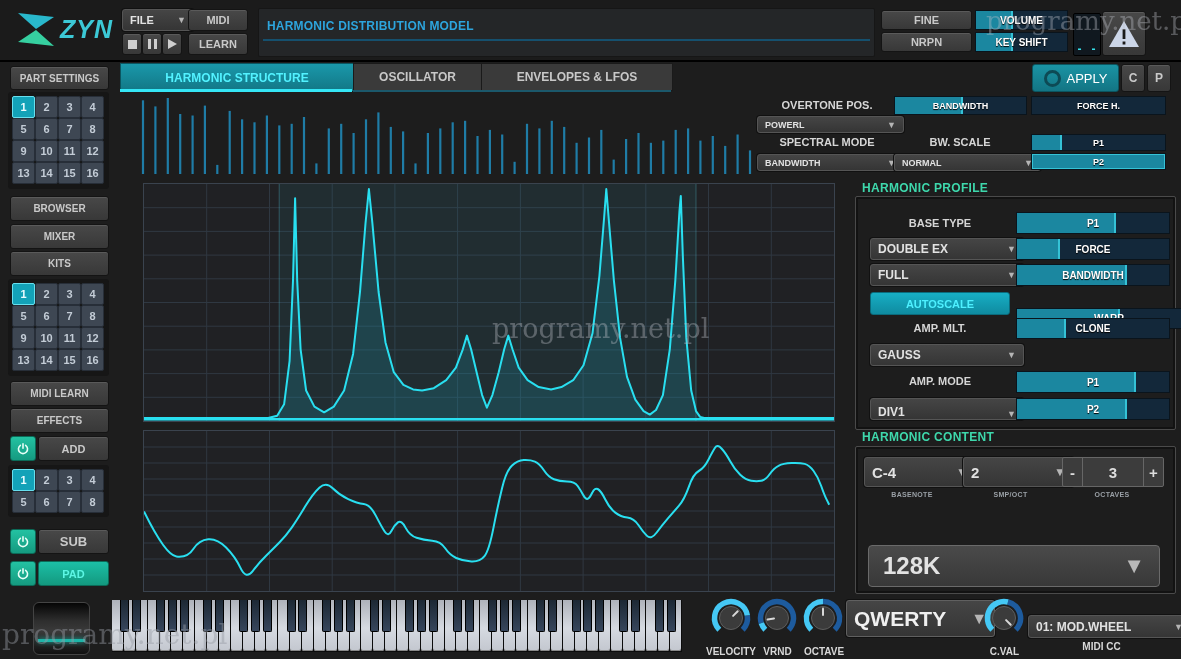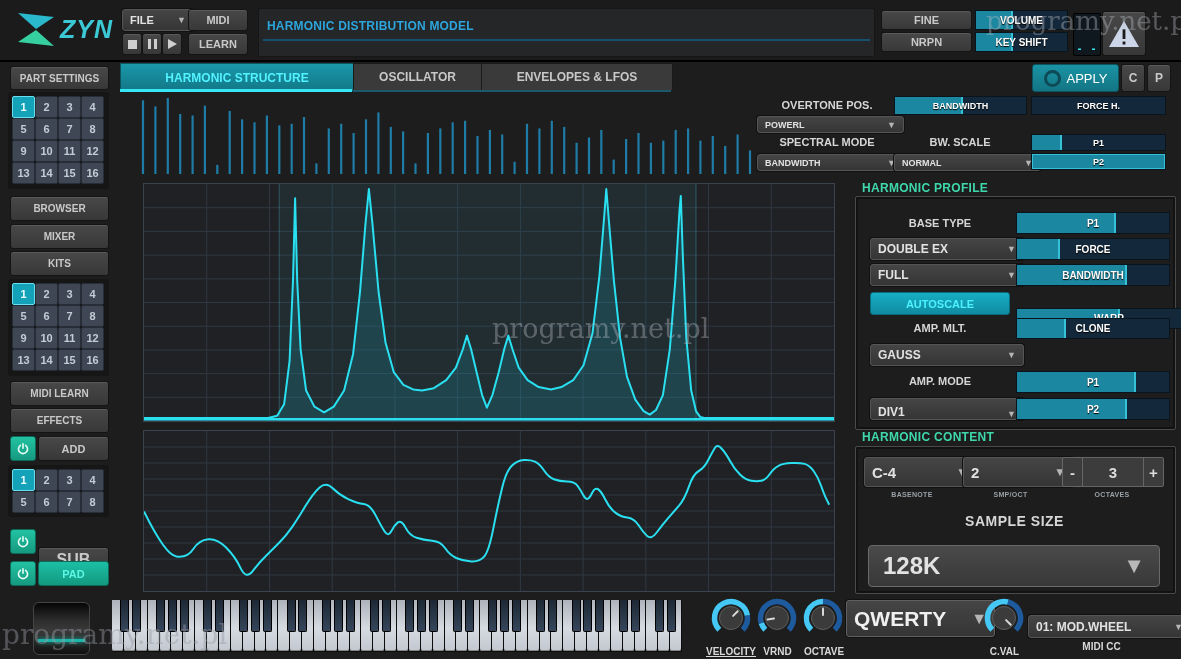--- a/index.html
+++ b/index.html
@@ -173,21 +173,21 @@
       <div class="cell" style="left: 46px; top: 22px; width: 21px; height: 20px;">7</div>
       <div class="cell" style="left: 69px; top: 22px; width: 21px; height: 20px;">8</div>
     </div>
 
   <div class="pwr" style="left:10px;top:529px;width:24px;height:23px;">
     <svg width="14" height="14" viewBox="0 0 16 16">
         <path d="M8 2v5" stroke="#eafff8" stroke-width="1.8" fill="none" stroke-linecap="round"></path>
         <path d="M5 3.8a5.2 5.2 0 1 0 6 0" stroke="#eafff8" stroke-width="1.8" fill="none" stroke-linecap="round"></path>
       </svg>
   </div>
-  <div class="btn" style="left:38px;top:547px;width:69px;height:23px;font-size:16px;">SUB</div>
+  <div class="btn" style="left:38px;top:529px;width:69px;height:23px;font-size:13px;">SUB</div>
 
   <div class="pwr" style="left:10px;top:561px;width:24px;height:23px;">
     <svg width="14" height="14" viewBox="0 0 16 16">
         <path d="M8 2v5" stroke="#eafff8" stroke-width="1.8" fill="none" stroke-linecap="round"></path>
         <path d="M5 3.8a5.2 5.2 0 1 0 6 0" stroke="#eafff8" stroke-width="1.8" fill="none" stroke-linecap="round"></path>
       </svg>
   </div>
   <div class="abs" style="left:38px;top:561px;width:69px;height:23px;background:linear-gradient(#1cbfa6,#13997f);border:1px solid #0b6b58;border-radius:3px;color:#5cf6e4;font-weight:bold;font-size:11px;display:flex;align-items:center;justify-content:center;">PAD</div>
 
   <svg class="abs" id="bars-svg" style="left:140px;top:95px;" width="615" height="80">
@@ -396,21 +396,20 @@
   </div>
   <div class="sublab" style="left:963px;top:491px;width:95px;">SMP/OCT</div>
 
   <div class="abs" style="left:1062px;top:457px;width:100px;height:28px;background:#3c3c3c;border:1px solid #666;border-radius:2px;display:flex;">
     <div style="width:19px;border-right:1px solid #666;display:flex;align-items:center;justify-content:center;color:#ddd;font-weight:bold;font-size:15px;">-</div>
     <div style="flex:1;display:flex;align-items:center;justify-content:center;color:#ddd;font-weight:bold;font-size:15px;">3</div>
     <div style="width:19px;border-left:1px solid #666;display:flex;align-items:center;justify-content:center;color:#ddd;font-weight:bold;font-size:15px;">+</div>
   </div>
   <div class="sublab" style="left:1062px;top:491px;width:100px;">OCTAVES</div>
 
-  <div class="label" style="left:855px;top:513px;width:319px;font-size:14px;letter-spacing:.5px;">SAMPLE SIZE</div>
   <div class="abs" style="left:868px;top:545px;width:292px;height:42px;background:linear-gradient(#4a4a4a,#383838);border:1px solid #6a6a6a;border-radius:4px;display:flex;align-items:center;justify-content:space-between;padding:0 14px;box-sizing:border-box;">
     <span style="color:#e2e2e2;font-weight:bold;font-size:24px;">128K</span>
     <span class="arr" style="font-size:22px;color:#b9b9b9;">▼</span>
   </div>
 
   <div class="abs" style="left:33px;top:602px;width:55px;height:51px;background:linear-gradient(180deg,#050505,#2e2e2e 35%,#3a3a3a 55%,#101010);border:1px solid #444;border-radius:6px;">
     <div style="position:absolute;left:4px;right:4px;top:36px;height:3px;background:#1db5a8;box-shadow:0 0 5px #1db5a8;"></div>
   </div>
 
   <div class="abs" id="kbd" style="left:112px;top:600px;width:570px;height:52px;background:#0c0c0c;">
@@ -509,21 +508,21 @@
       <path d="M10.3 33.7 A16.5 16.5 0 0 1 6.3 27.1" stroke="#45c8f5" stroke-width="5.5" fill="none" stroke-linecap="butt"></path>
       <circle cx="22" cy="22" r="11.5" fill="#3b3b3b" stroke="#5d5d5d" stroke-width="1"></circle>
       <line x1="19.0" y1="22.5" x2="12.6" y2="23.6" stroke="#d8d8d8" stroke-width="2" stroke-linecap="round"></line>
     </svg></div>
   <div class="abs" id="knob-2" style="left:801px;top:596px;width:44px;height:44px;"><svg width="44" height="44" viewBox="0 0 44 44">
       <path d="M22.0 5.5 A16.5 16.5 0 0 1 33.7 33.7" stroke="#1d5b9e" stroke-width="5.5" fill="none" stroke-linecap="butt"></path>
       <path d="M10.3 33.7 A16.5 16.5 0 0 1 22.0 5.5" stroke="#45c8f5" stroke-width="5.5" fill="none" stroke-linecap="butt"></path>
       <circle cx="22" cy="22" r="11.5" fill="#3b3b3b" stroke="#5d5d5d" stroke-width="1"></circle>
       <line x1="22.0" y1="19.0" x2="22.0" y2="12.5" stroke="#d8d8d8" stroke-width="2" stroke-linecap="round"></line>
     </svg></div>
-  <div class="knob-label" style="left:696px;top:646px;width:70px;text-decoration:underline;">VELOCITY</div>
+  <div class="knob-label" style="left:696px;top:646px;width:70px;">VELOCITY</div>
   <div class="knob-label" style="left:755px;top:646px;width:45px;">VRND</div>
   <div class="knob-label" style="left:798px;top:646px;width:52px;">OCTAVE</div>
 
   <div class="dd" style="left:846px;top:600px;width:133px;height:35px;font-size:21px;border-color:#606060;">
     <span style="color:#f0f0f0;">QWERTY</span>
       <span class="arr" style="font-size:16px;">▼</span>
   </div>
 
   <div class="abs" id="knob-3" style="left:982px;top:596px;width:44px;height:44px;"><svg width="44" height="44" viewBox="0 0 44 44">
       <path d="M25.9 6.0 A16.5 16.5 0 0 1 33.7 33.7" stroke="#1d5b9e" stroke-width="5.5" fill="none" stroke-linecap="butt"></path>

